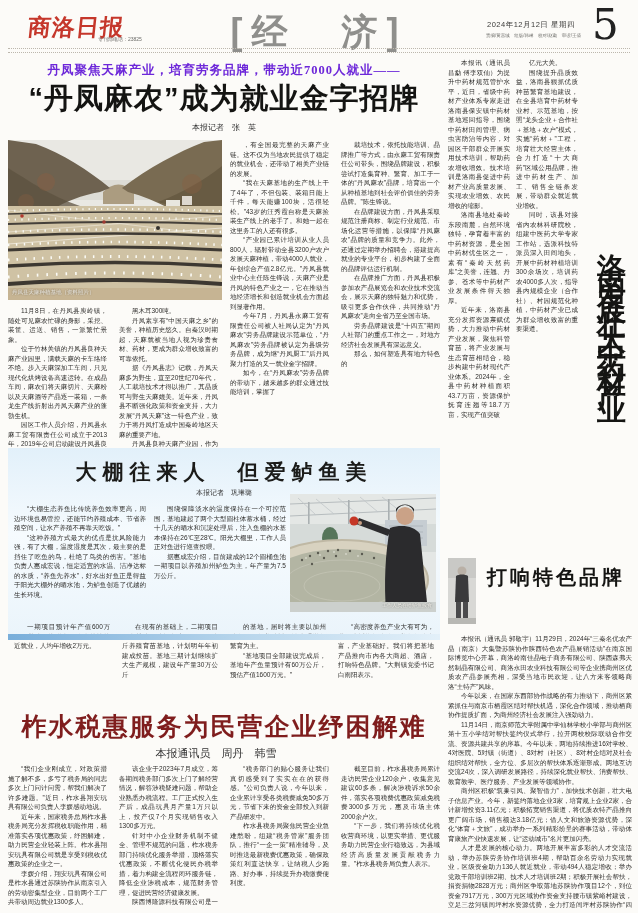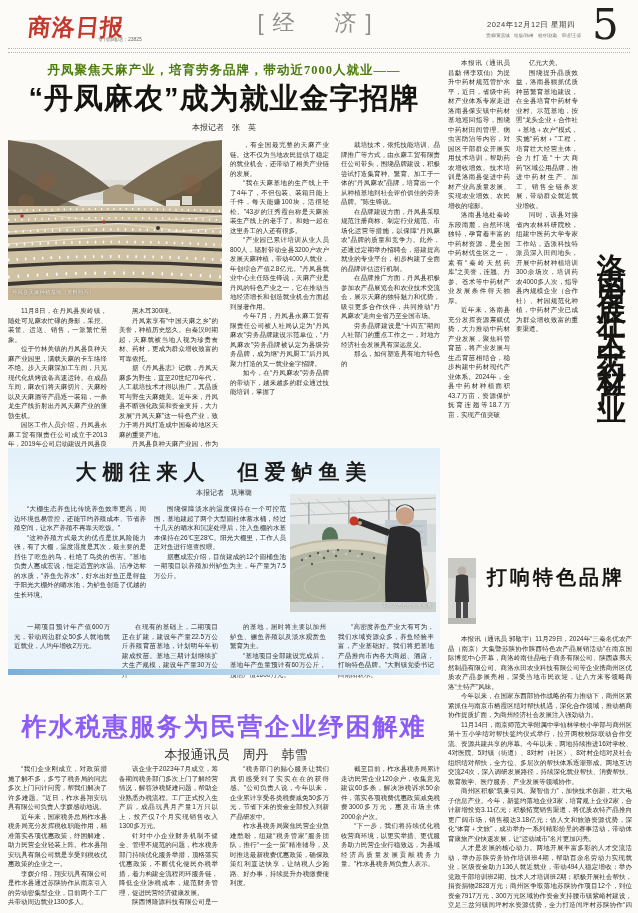--- a/index.html
+++ b/index.html
@@ -3,54 +3,54 @@
 <meta charset="utf-8">
 <style>
   html,body{margin:0;padding:0;background:#e9e7e2;}
   #page{position:relative;width:638px;height:913px;margin:0 auto;background:#fcfbf8;
         font-family:"Liberation Sans",sans-serif;color:#2e2d2b;overflow:hidden;}
   .abs{position:absolute;}
   
   .logo{left:28px;top:12px;font-size:23px;font-weight:900;color:#c5372b;
         transform:skewX(-6deg);letter-spacing:1px;font-family:"DejaVu Serif",serif;}
   .logo-phone{left:98px;top:36px;font-size:5px;color:#6b6b68;}
-  .section-title{left:50%;top:8px;transform:translateX(-50%);font-size:22px;color:#8f8f8c;
-        letter-spacing:9px;font-weight:400;white-space:nowrap;}
+  .section-title{left:50%;top:8px;transform:translateX(-50%);font-size:36px;color:#8f8f8c;
+        letter-spacing:9px;font-weight:700;white-space:nowrap;}
   .date-line{left:487px;top:20px;font-size:7.5px;color:#3a3a38;letter-spacing:.5px;}
   .credits-line{left:486px;top:33px;font-size:4.5px;color:#6e6e6a;}
   .page-num{left:592px;top:0px;font-size:42px;font-family:"DejaVu Serif",serif;color:#222;}
   .dotted{left:8px;right:8px;border-top:1px dotted #bcb7ad;height:0;}
   
   .kicker{left:8px;top:62px;width:432px;text-align:center;font-size:12.5px;font-weight:700;
-        font-family:"Liberation Serif",serif;letter-spacing:1px;color:#4d7c0f;}
+        font-family:"Liberation Serif",serif;letter-spacing:1px;color:#6d28d9;}
   .headline-main{left:8px;top:79px;width:432px;text-align:center;font-size:29px;font-weight:900;
         letter-spacing:1px;color:#141412;}
   .byline{text-align:center;font-size:8px;color:#333;}
   .col{font-size:6.5px;line-height:9.5px;text-align:justify;overflow:hidden;color:#2f2e2c;}
   .para{margin:0;text-indent:2em;}
   
   .photo{overflow:hidden;background:#ddd;}
   .photo svg{display:block;}
   .photo-caption{position:absolute;font-size:5.5px;color:#f4f2ec;opacity:.9;
         text-shadow:0 0 2px rgba(0,0,0,.6);}
   
-  .feature-box{left:8px;top:448px;width:432px;height:227px;
+  .feature-box{left:8px;top:448px;width:432px;height:192px;
         background:linear-gradient(180deg,#e2f0fa 0%,#f6fbfe 45%,#eaf4fb 100%);}
   .feature-title{left:0;top:10px;width:432px;text-align:center;font-size:21px;font-weight:900;
         letter-spacing:6px;color:#1b1b19;}
   .feature-byline{left:0;top:40px;width:432px;font-size:7px;}
   .feature-band{left:0;bottom:0;width:432px;height:6px;
         background:linear-gradient(90deg,#79aeda,#b8d6ec 55%,#e3f0f9);}
   
   .vertical-title{writing-mode:vertical-rl;text-orientation:upright;font-size:29px;font-weight:900;
         letter-spacing:14px;color:#151513;text-align:center;}
   .sz-headline{width:152px;text-align:center;font-size:20px;font-weight:900;letter-spacing:3px;color:#151513;}
   
   .zs-headline{left:8px;top:710px;width:432px;text-align:center;font-size:25px;font-weight:900;
-        letter-spacing:2px;color:#8b5cf6;}
+        letter-spacing:2px;color:#7f1d1d;}
 </style>
 </head>
 <body>
 
 <div id="page">
 
   <div class="abs logo">商洛日报</div>
   <div class="abs logo-phone">专刊部电话：23825</div>
   <div class="abs section-title">[经　济]</div>
   <div class="abs date-line">2024年12月12日 星期四</div>
@@ -200,21 +200,21 @@
         <p class="para">“基地项目全部建设完成后，基地年产鱼量预计有60万公斤，预估产值1600万元。”</p>
       </div>
     <div class="abs col" style="left:330px;top:174px;width:96px;height:70px;">
         <p class="para">“高密度养鱼产业大有可为，我们水域资源众多，养鱼经验丰富，产业基础好。我们将把基地产品推向市内各大商超、酒店，打响特色品牌。”大荆镇党委书记白雨阳表示。</p>
       </div>
 
     <div class="abs feature-band"></div>
   </div>
 
   <div class="abs zs-headline">柞水税惠服务为民营企业纾困解难</div>
-  <div class="abs byline" style="left:20px;top:746px;width:432px;font-size:13px;">本报通讯员　周丹　韩雪</div>
+  <div class="abs byline" style="left:0;top:746px;width:432px;font-size:11px;">本报通讯员　周丹　韩雪</div>
   <div class="abs col" style="left:8px;top:764px;width:99px;height:144px;">
       <p class="para">“我们企业刚成立，对政策措施了解不多，多亏了税务局的同志多次上门问计问需，帮我们解决了许多难题。”近日，柞水县翔安玩具有限公司负责人李媛感动地说。</p>
       <p class="para">近年来，国家税务总局柞水县税务局充分发挥税收职能作用，精准落实各项优惠政策，纾困解难，助力民营企业轻装上阵。柞水县翔安玩具有限公司就是享受到税收优惠政策的企业之一。</p>
       <p class="para">李媛介绍，翔安玩具有限公司是柞水县通过苏陕协作从南京引入的劳动密集型企业，目前两个工厂共带动周边就业1300多人。</p>
     </div>
   <div class="abs col" style="left:119px;top:764px;width:99px;height:144px;">
       <p class="para">该企业于2023年7月成立，筹备期间税务部门多次上门了解经营情况，解答涉税疑难问题，帮助企业熟悉办税流程。工厂正式投入生产后，成品玩具月产量1万只以上，投产仅7个月实现销售收入1300多万元。</p>
       <p class="para">针对中小企业财务机制不健全、管理不规范的问题，柞水税务部门持续优化服务举措，顶格落实优惠政策，不断优化便民办税举措，着力构建全流程闭环服务链，降低企业涉税成本，规范财务管理，促进民营经济健康发展。</p>
       <p class="para">陕西博隆源科技有限公司是一家集设计、生产、销售、售后服务为一体的不锈钢高端定制金属家具生产厂家。</p>
     </div>

